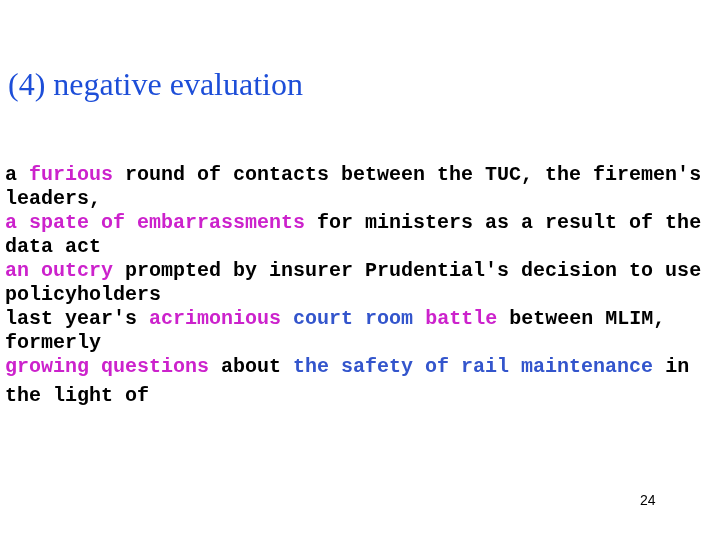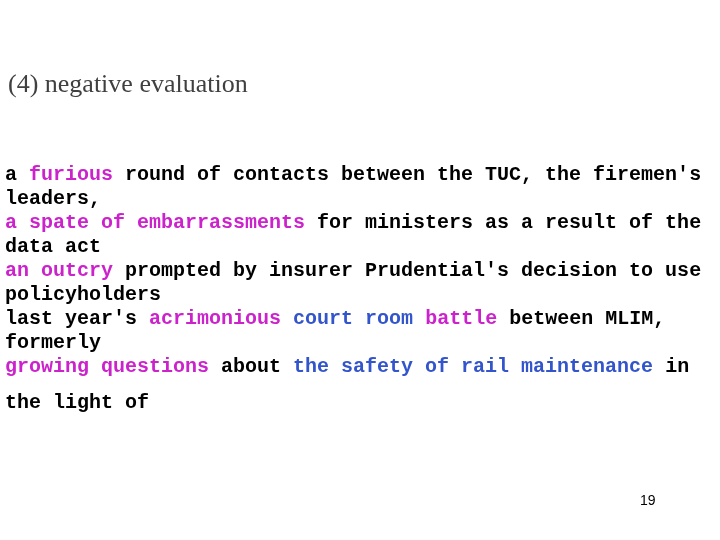--- a/index.html
+++ b/index.html
@@ -21,24 +21,24 @@
     width: 720px;
     height: 540px;
     background: #ffffff;
   }
 
   .slide-title {
     position: absolute;
     left: 8px;
     top: 64px;
     font-family: "Liberation Serif", "DejaVu Serif", serif;
-    font-size: 26px;
+    font-size: 32px;
     line-height: 40px;
     font-weight: 400;
-    color: #404040;
+    color: #1d4ed8;
     white-space: nowrap;
     letter-spacing: 0px;
   }
 
   .body-block {
     position: absolute;
     left: 5px;
     top: 163px;
     width: 712px;
     font-family: "Liberation Mono", "DejaVu Sans Mono", monospace;
@@ -50,21 +50,21 @@
     white-space: pre;
   }
 
   .body-line {
     display: block;
     height: 24px;
     white-space: pre;
   }
 
   .body-line.spaced {
-    margin-top: 12px;
+    margin-top: 5px;
     font-weight: 700;
   }
 
   .kw-magenta { color: #cc22cc; }
   .kw-blue    { color: #3355cc; margin-top: 24px; }
   .kw-black   { color: #000000; }
 
   .page-number {
     position: absolute;
     left: 640px;
@@ -78,15 +78,15 @@
 </style>
 </head>
 <body>
 
 <div class="slide">
 
   <div class="slide-title">(4) negative evaluation</div>
 
   <div class="body-block" id="body-block"><span class="body-line"><span class="kw-black">a </span><span class="kw-magenta">furious</span><span class="kw-black"> round of contacts between the TUC, the firemen's</span></span><span class="body-line"><span class="kw-black">leaders,</span></span><span class="body-line"><span class="kw-magenta">a spate of embarrassments</span><span class="kw-black"> for ministers as a result of the</span></span><span class="body-line"><span class="kw-black">data act</span></span><span class="body-line"><span class="kw-magenta">an outcry</span><span class="kw-black"> prompted by insurer Prudential's decision to use</span></span><span class="body-line"><span class="kw-black">policyholders</span></span><span class="body-line"><span class="kw-black">last year's </span><span class="kw-magenta">acrimonious</span><span class="kw-black"> </span><span class="kw-blue">court room</span><span class="kw-black"> </span><span class="kw-magenta">battle</span><span class="kw-black"> between MLIM,</span></span><span class="body-line"><span class="kw-black">formerly</span></span><span class="body-line"><span class="kw-magenta">growing questions</span><span class="kw-black"> about </span><span class="kw-blue">the safety of rail maintenance</span><span class="kw-black"> in</span></span><span class="body-line spaced"><span class="kw-black">the light of</span></span></div>
 
-  <div class="page-number">19</div>
+  <div class="page-number">24</div>
 
 </div>
 
 </body></html>

